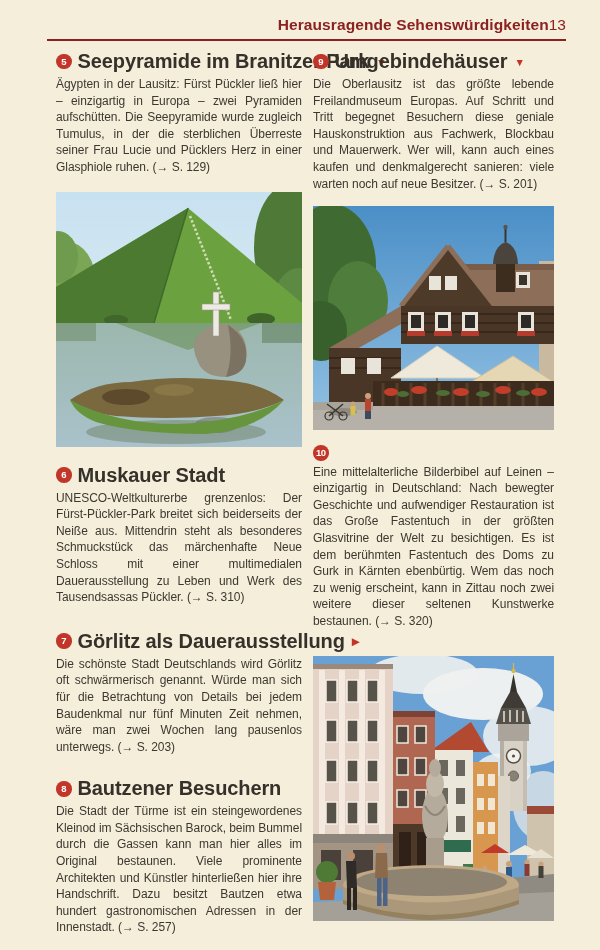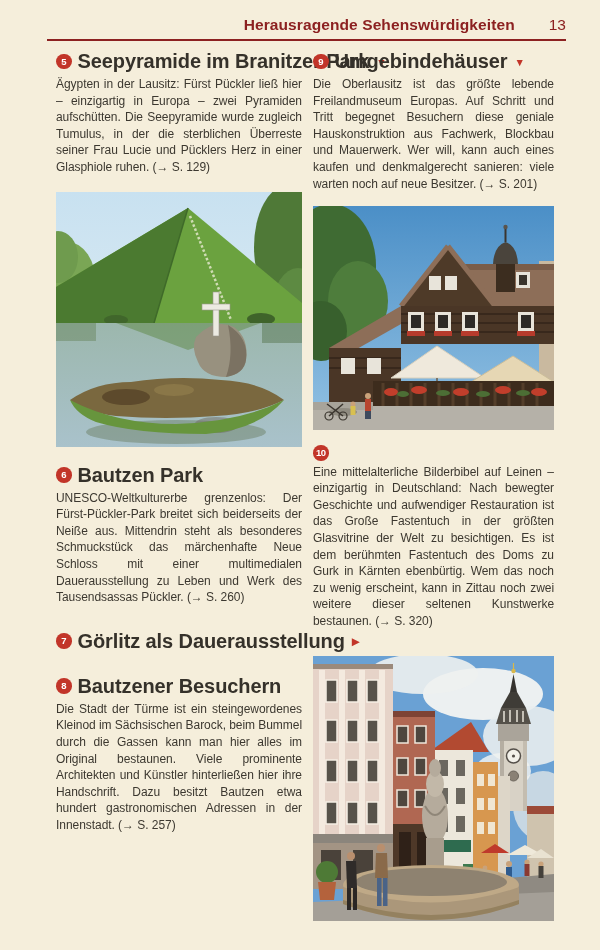--- a/index.html
+++ b/index.html
@@ -9,21 +9,21 @@
     font-family:"Liberation Sans","DejaVu Sans",sans-serif;
     -webkit-font-smoothing:antialiased;
   }
   .page-header{
     position:absolute;left:47px;top:16px;width:519px;
     display:flex;justify-content:flex-end;align-items:baseline;
     border-bottom:2px solid var(--header-red,#8c2121);
     padding-bottom:5px;color:var(--header-red,#8c2121);
   }
   .header-title{font-weight:bold;font-size:15.5px;letter-spacing:.1px;}
-  .header-page{margin-left:34px;font-size:15.5px;font-weight:400;}
+  .header-page{font-size:15.5px;font-weight:400;}
   .col{position:absolute;top:50px;}
   .col-left{left:56px;width:246px;}
   .col-right{left:313px;width:241px;}
   .entry-heading{display:flex;align-items:center;gap:6px;margin:0 0 3px 0;}
   .badge{
     flex:0 0 15.5px;width:15.5px;height:15.5px;border-radius:50%;
     background:var(--accent-red,#c23529);color:#fff;
     font-size:9.5px;font-weight:bold;line-height:1;
     display:flex;align-items:center;justify-content:center;letter-spacing:-.5px;
   }
@@ -109,29 +109,30 @@
           <path d="M140,145 Q158,126 178,135 Q193,146 190,168 Q188,182 170,185 Q148,185 142,170 Q135,156 140,145 Z" fill="#98917f"></path>
           <path d="M172,133 Q193,146 190,168 Q188,182 170,185 Q178,162 172,133 Z" fill="#7b7262"></path>
           <rect x="157" y="100" width="6" height="44" fill="#eceae2" stroke="#9c978c" stroke-width=".6"></rect>
           <rect x="146" y="112" width="28" height="6" fill="#eceae2" stroke="#9c978c" stroke-width=".6"></rect>
         </g>
       </svg>
     </div>
 
     <div class="entry-heading mt-e6">
       <span class="badge">6</span>
-      <span class="entry-title">Bautzen Park</span>
-    </div>
-    <p class="body-text">UNESCO-Weltkulturerbe grenzenlos: Der Fürst-Pückler-Park breitet sich beiderseits der Neiße aus. Mittendrin steht als besonderes Schmuckstück das märchenhafte Neue Schloss mit einer multimedialen Dauerausstellung zu Leben und Werk des Tausendsassas Pückler. (→ S. 260)</p>
+      <span class="entry-title">Muskauer Stadt</span>
+    </div>
+    <p class="body-text">UNESCO-Weltkulturerbe grenzenlos: Der Fürst-Pückler-Park breitet sich beiderseits der Neiße aus. Mittendrin steht als besonderes Schmuckstück das märchenhafte Neue Schloss mit einer multimedialen Dauerausstellung zu Leben und Werk des Tausendsassas Pückler. (→ S. 310)</p>
 
     <div class="entry-heading mt-e7">
       <span class="badge">7</span>
       <span class="entry-title">Görlitz als Dauerausstellung</span>
       <span class="marker">▶</span>
     </div>
+    <p class="body-text">Die schönste Stadt Deutschlands wird Görlitz oft schwärmerisch genannt. Würde man sich für die Betrachtung von Details bei jedem Baudenkmal nur fünf Minuten Zeit nehmen, wäre man zwei Wochen lang pausenlos unterwegs. (→ S. 203)</p>
 
     <div class="entry-heading mt-e8">
       <span class="badge">8</span>
       <span class="entry-title">Bautzener Besuchern</span>
     </div>
     <p class="body-text">Die Stadt der Türme ist ein steingewordenes Kleinod im Sächsischen Barock, beim Bummel durch die Gassen kann man hier alles im Original bestaunen. Viele prominente Architekten und Künstler hinterließen hier ihre Handschrift. Dazu besitzt Bautzen etwa hundert gastronomischen Adressen in der Innenstadt. (→ S. 257)</p>
 
   </div>
 
   <div class="col col-right">

